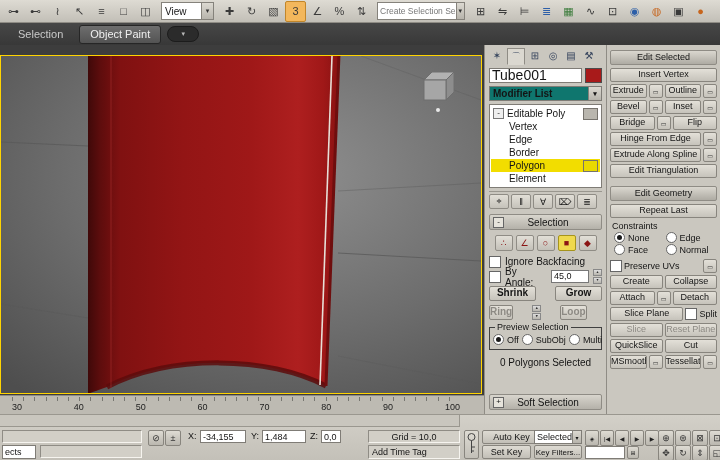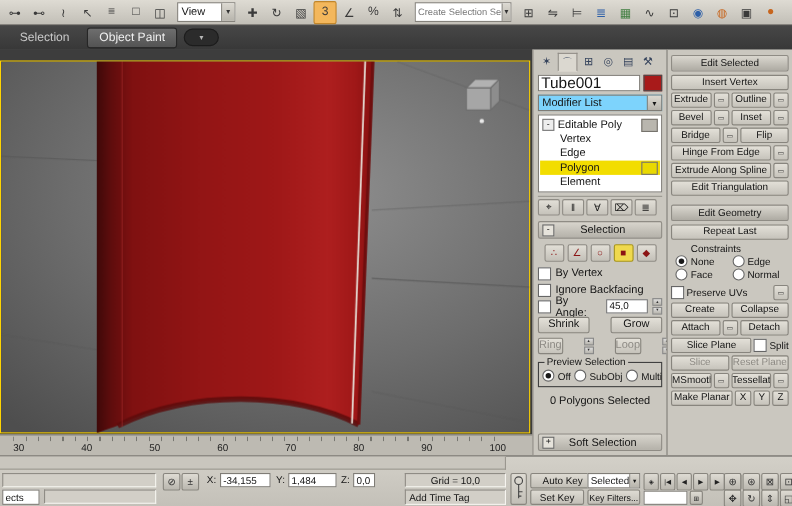--- a/index.html
+++ b/index.html
@@ -42,22 +42,22 @@
     background:#cac7bf;border-left:1px solid #8f8c85;padding:3px 4px 2px;display:flex;
     flex-direction:column;font-size:10px;}
   .cp-tabs{display:flex;gap:2px;height:16px;margin-bottom:3px;}
   .cp-tab{width:16px;height:15px;display:flex;align-items:center;justify-content:center;
     font-size:10px;color:#35435c;}
   .cp-tab.active{background:#dbd8d0;border:1px solid #8f8c85;border-bottom-color:#dbd8d0;}
   .namerow{display:flex;gap:3px;margin:1px 0 2px;}
   .namefield{flex:1;height:13px;background:#fff;border:1px solid #7f7c76;font-size:14px;
     padding:0 2px;line-height:13px;}
   .colorswatch{width:15px;height:13px;background:#a81a1a;border:1px solid #4c4c4c;flex:none;}
-  .modlist{height:13px;background:#7dd3fc;border:1px solid #7f7c76;display:flex;align-items:center;
-    justify-content:space-between;padding:0 0 0 3px;margin:1px 0 2px;}
+  .modlist{height:13px;background:#0f766e;border:1px solid #7f7c76;display:flex;align-items:center;
+    justify-content:space-between;padding:0 0 0 3px;margin:1px 0 2px;font-weight:bold;}
   .modlist .arr{width:12px;height:100%;background:linear-gradient(#dcd9d1,#b7b4ac);
     border-left:1px solid #85827b;display:flex;align-items:center;justify-content:center;font-size:7px;}
   .stack{background:#fff;border:1px solid #7f7c76;padding:2px 1px;margin:1px 0 2px;}
   .stackrow{height:13px;display:flex;align-items:center;gap:3px;padding:0 2px;}
   .stackrow .tog{width:9px;height:9px;border:1px solid #777;font-size:8px;line-height:8px;
     text-align:center;background:#eee;flex:none;}
   .stackrow.child{padding-left:18px;}
   .stackrow.selected{background:#f2dd00;}
   .stackico{margin-left:auto;width:13px;height:10px;background:#b9b6ae;border:1px solid #76736d;flex:none;}
   .stackrow.child .stackico{display:none;}
@@ -75,21 +75,21 @@
     background:linear-gradient(#e2dfd7,#c3c0b8);display:flex;align-items:center;justify-content:center;
     font-size:9px;}
   .soicon.active{background:#efd94e;border-color:#a6941c;}
   .cbrow{display:flex;align-items:center;gap:4px;height:13px;margin:1px 0;}
   .cb{width:10px;height:10px;background:#fff;border:1px solid #666;flex:none;}
   .spinfield{width:32px;height:11px;background:#fff;border:1px solid #777;font-size:9px;
     padding:0 2px;margin-left:auto;line-height:11px;}
   .spn{width:9px;display:flex;flex-direction:column;gap:1px;flex:none;}
   .spn span{height:5px;font-size:4px;line-height:4px;text-align:center;color:#333;
     background:linear-gradient(#ddd,#b8b5ad);border:1px solid #888;}
-  .btnrow{display:flex;gap:19px;margin:2px 0;align-items:flex-end;}
+  .btnrow{display:flex;gap:19px;margin:2px 0;align-items:flex-end;font-weight:bold;}
   .btn{flex:1;height:13px;background:linear-gradient(#e3e0d8,#c6c3bb);border:1px solid #88857e;
     border-radius:2px;font-size:10px;text-align:center;line-height:12px;color:#141414;}
   .btn.disabled{color:#8d8a84;}
   .groupbox{border:1px solid #404040;margin:5px 0 2px;padding:6px 3px 4px;position:relative;}
   .grouptitle{position:absolute;top:-6px;left:5px;background:#cac7bf;padding:0 2px;font-size:9px;}
   .radio{width:9px;height:9px;border-radius:50%;background:#fff;border:1px solid #666;
     position:relative;flex:none;}
   .radio.sel::after{content:'';position:absolute;inset:2px;background:#1a1a1a;border-radius:50%;}
   .radiorow{display:flex;align-items:center;gap:3px;font-size:9px;}
   .cpstatus{text-align:center;font-size:10px;margin:5px 0;}
@@ -102,21 +102,21 @@
     border-radius:2px;text-align:center;line-height:12px;margin:2px 0 3px;font-size:9px;}
   .rp-row{display:flex;gap:2px;margin:2px 0;align-items:center;}
   .rp-btn{flex:1;height:12px;background:linear-gradient(#e3e0d8,#c6c3bb);border:1px solid #88857e;
     border-radius:2px;text-align:center;line-height:11px;font-size:9px;white-space:nowrap;
     overflow:hidden;color:#141414;}
   .rp-btn.disabled{color:#8d8a84;}
   .rp-set{width:12px;height:12px;flex:none;border:1px solid #88857e;border-radius:2px;
     background:linear-gradient(#e3e0d8,#c6c3bb);display:flex;align-items:center;justify-content:center;
     font-size:6px;color:#333;}
   .rp-axis{flex:none;width:13px;}
-  .rp-label{font-size:9px;margin:3px 16px 1px;padding-left:2px;}
+  .rp-label{font-size:9px;margin:3px 0 1px;padding-left:2px;}
   .rp-radios{display:flex;margin:1px 0;padding-left:4px;}
   .rp-radios .radiorow{width:50%;}
 
   
   .timeline{position:absolute;left:0;top:395px;width:484px;height:19px;box-sizing:border-box;
     background:#bdbab2;border-top:1px solid #8f8c85;}
   .tlticks{position:absolute;left:12px;right:24px;top:1px;height:4px;
     background:repeating-linear-gradient(90deg,#767670 0 1px,transparent 1px 11.2px);}
   .tlnums{position:absolute;left:12px;right:24px;top:6px;display:flex;
     justify-content:space-between;font-size:9px;color:#222;}
@@ -334,20 +334,24 @@
           <div class="stackrow child">
             <span>Vertex</span>
 
           </div>
 
           <div class="stackrow child">
             <span>Edge</span>
 
           </div>
 
+          <div class="stackrow child">
+            <span>Border</span>
+
+          </div>
 
           <div class="stackrow child selected">
             <span>Polygon</span>
             <span class="stackico"></span>
           </div>
 
           <div class="stackrow child">
             <span>Element</span>
 
           </div>
@@ -387,24 +391,20 @@
         <div class="soicon">
           <span>○</span>
         </div>
         <div class="soicon active">
           <span>■</span>
         </div>
         <div class="soicon">
           <span>◆</span>
         </div>
       </div>
-    <div class="cbrow">
-      <span class="cb"></span>
-      <span>By Vertex</span>
-    </div>
     <div class="cbrow">
       <span class="cb"></span>
       <span>Ignore Backfacing</span>
     </div>
     <div class="cbrow">
       <span class="cb"></span>
       <span>By Angle:</span>
       <span class="spinfield">45,0</span>
       <span class="spn">
         <span>▴</span>
@@ -522,30 +522,28 @@
     <div class="rp-row">
       <div class="rp-btn">Slice Plane</div>
       <span class="cb"></span>
       <span>Split</span>
     </div>
     <div class="rp-row">
       <div class="rp-btn disabled">Slice</div>
       <div class="rp-btn disabled">Reset Plane</div>
     </div>
     <div class="rp-row">
+      <div class="rp-btn">QuickSlice</div>
+      <div class="rp-btn">Cut</div>
+    </div>
+    <div class="rp-row">
       <div class="rp-btn">MSmooth</div>
       <div class="rp-set">▭</div>
       <div class="rp-btn">Tessellate</div>
       <div class="rp-set">▭</div>
-    </div>
-    <div class="rp-row">
-      <div class="rp-btn">Make Planar</div>
-      <div class="rp-btn rp-axis">X</div>
-      <div class="rp-btn rp-axis">Y</div>
-      <div class="rp-btn rp-axis">Z</div>
     </div>
   </div>
 
   <div class="timeline">
     <div class="tlticks"></div>
     <div class="tlnums">
 
     <span>30</span>
         <span>40</span>
         <span>50</span>

